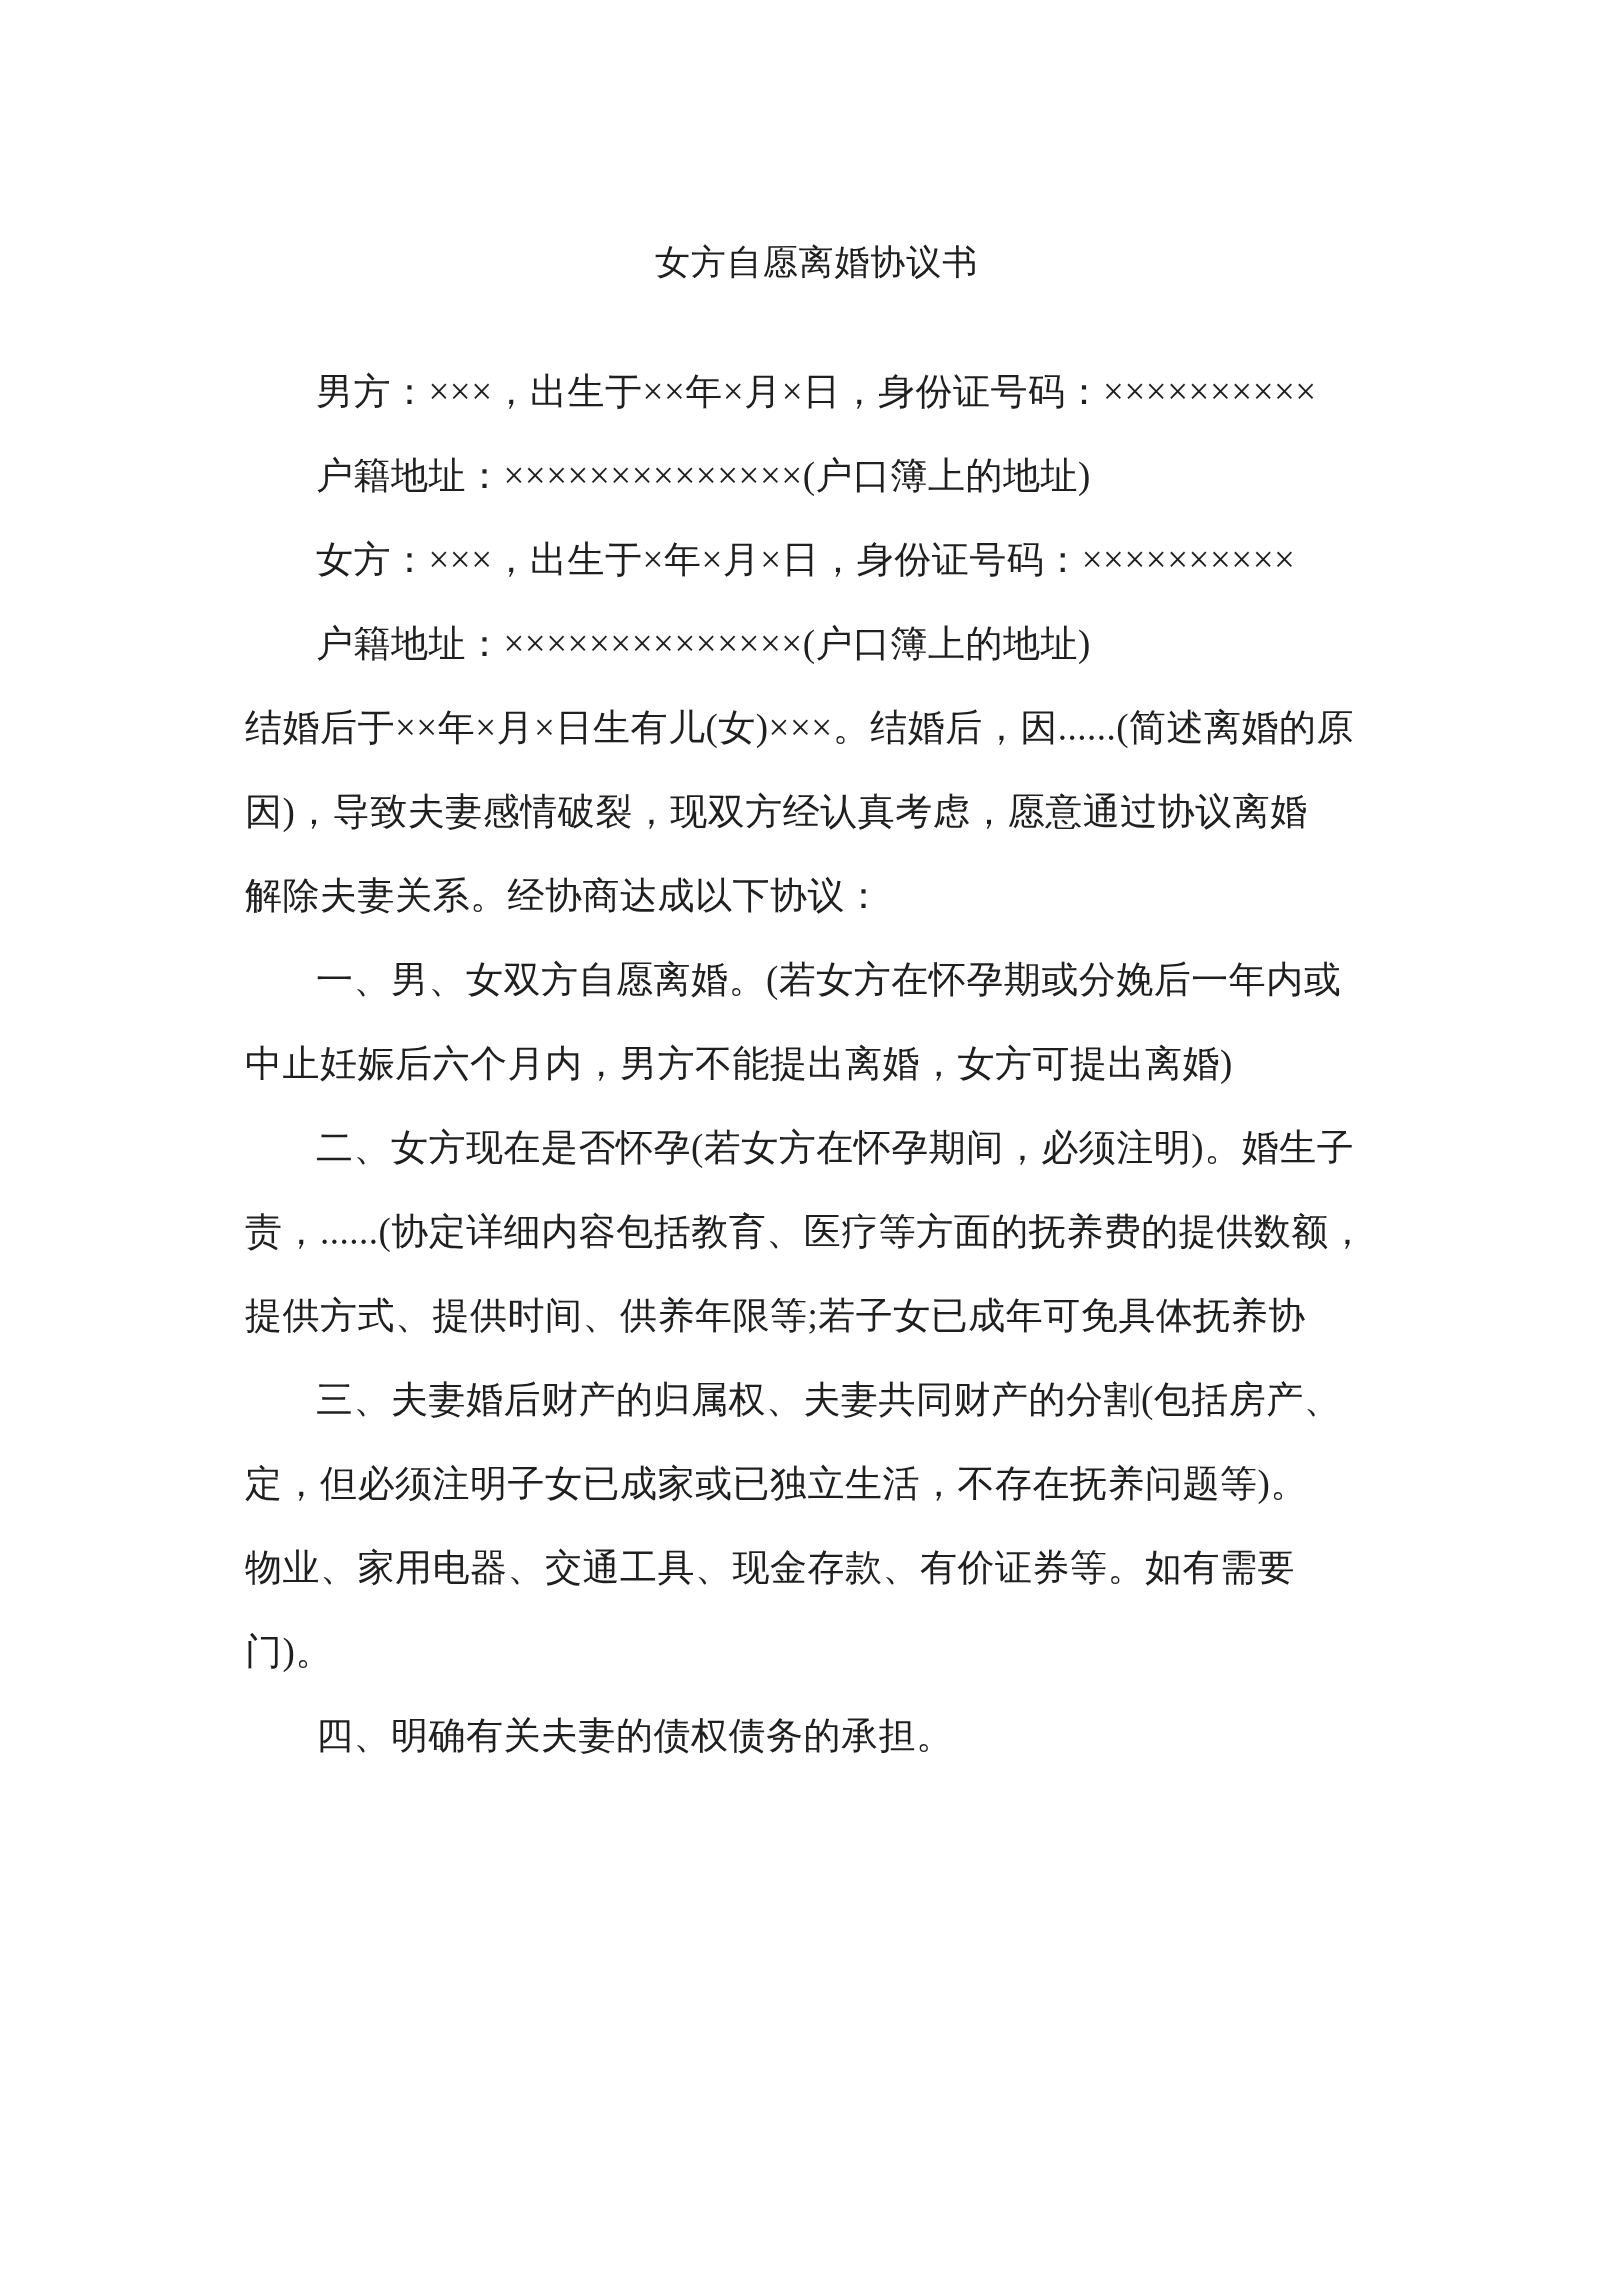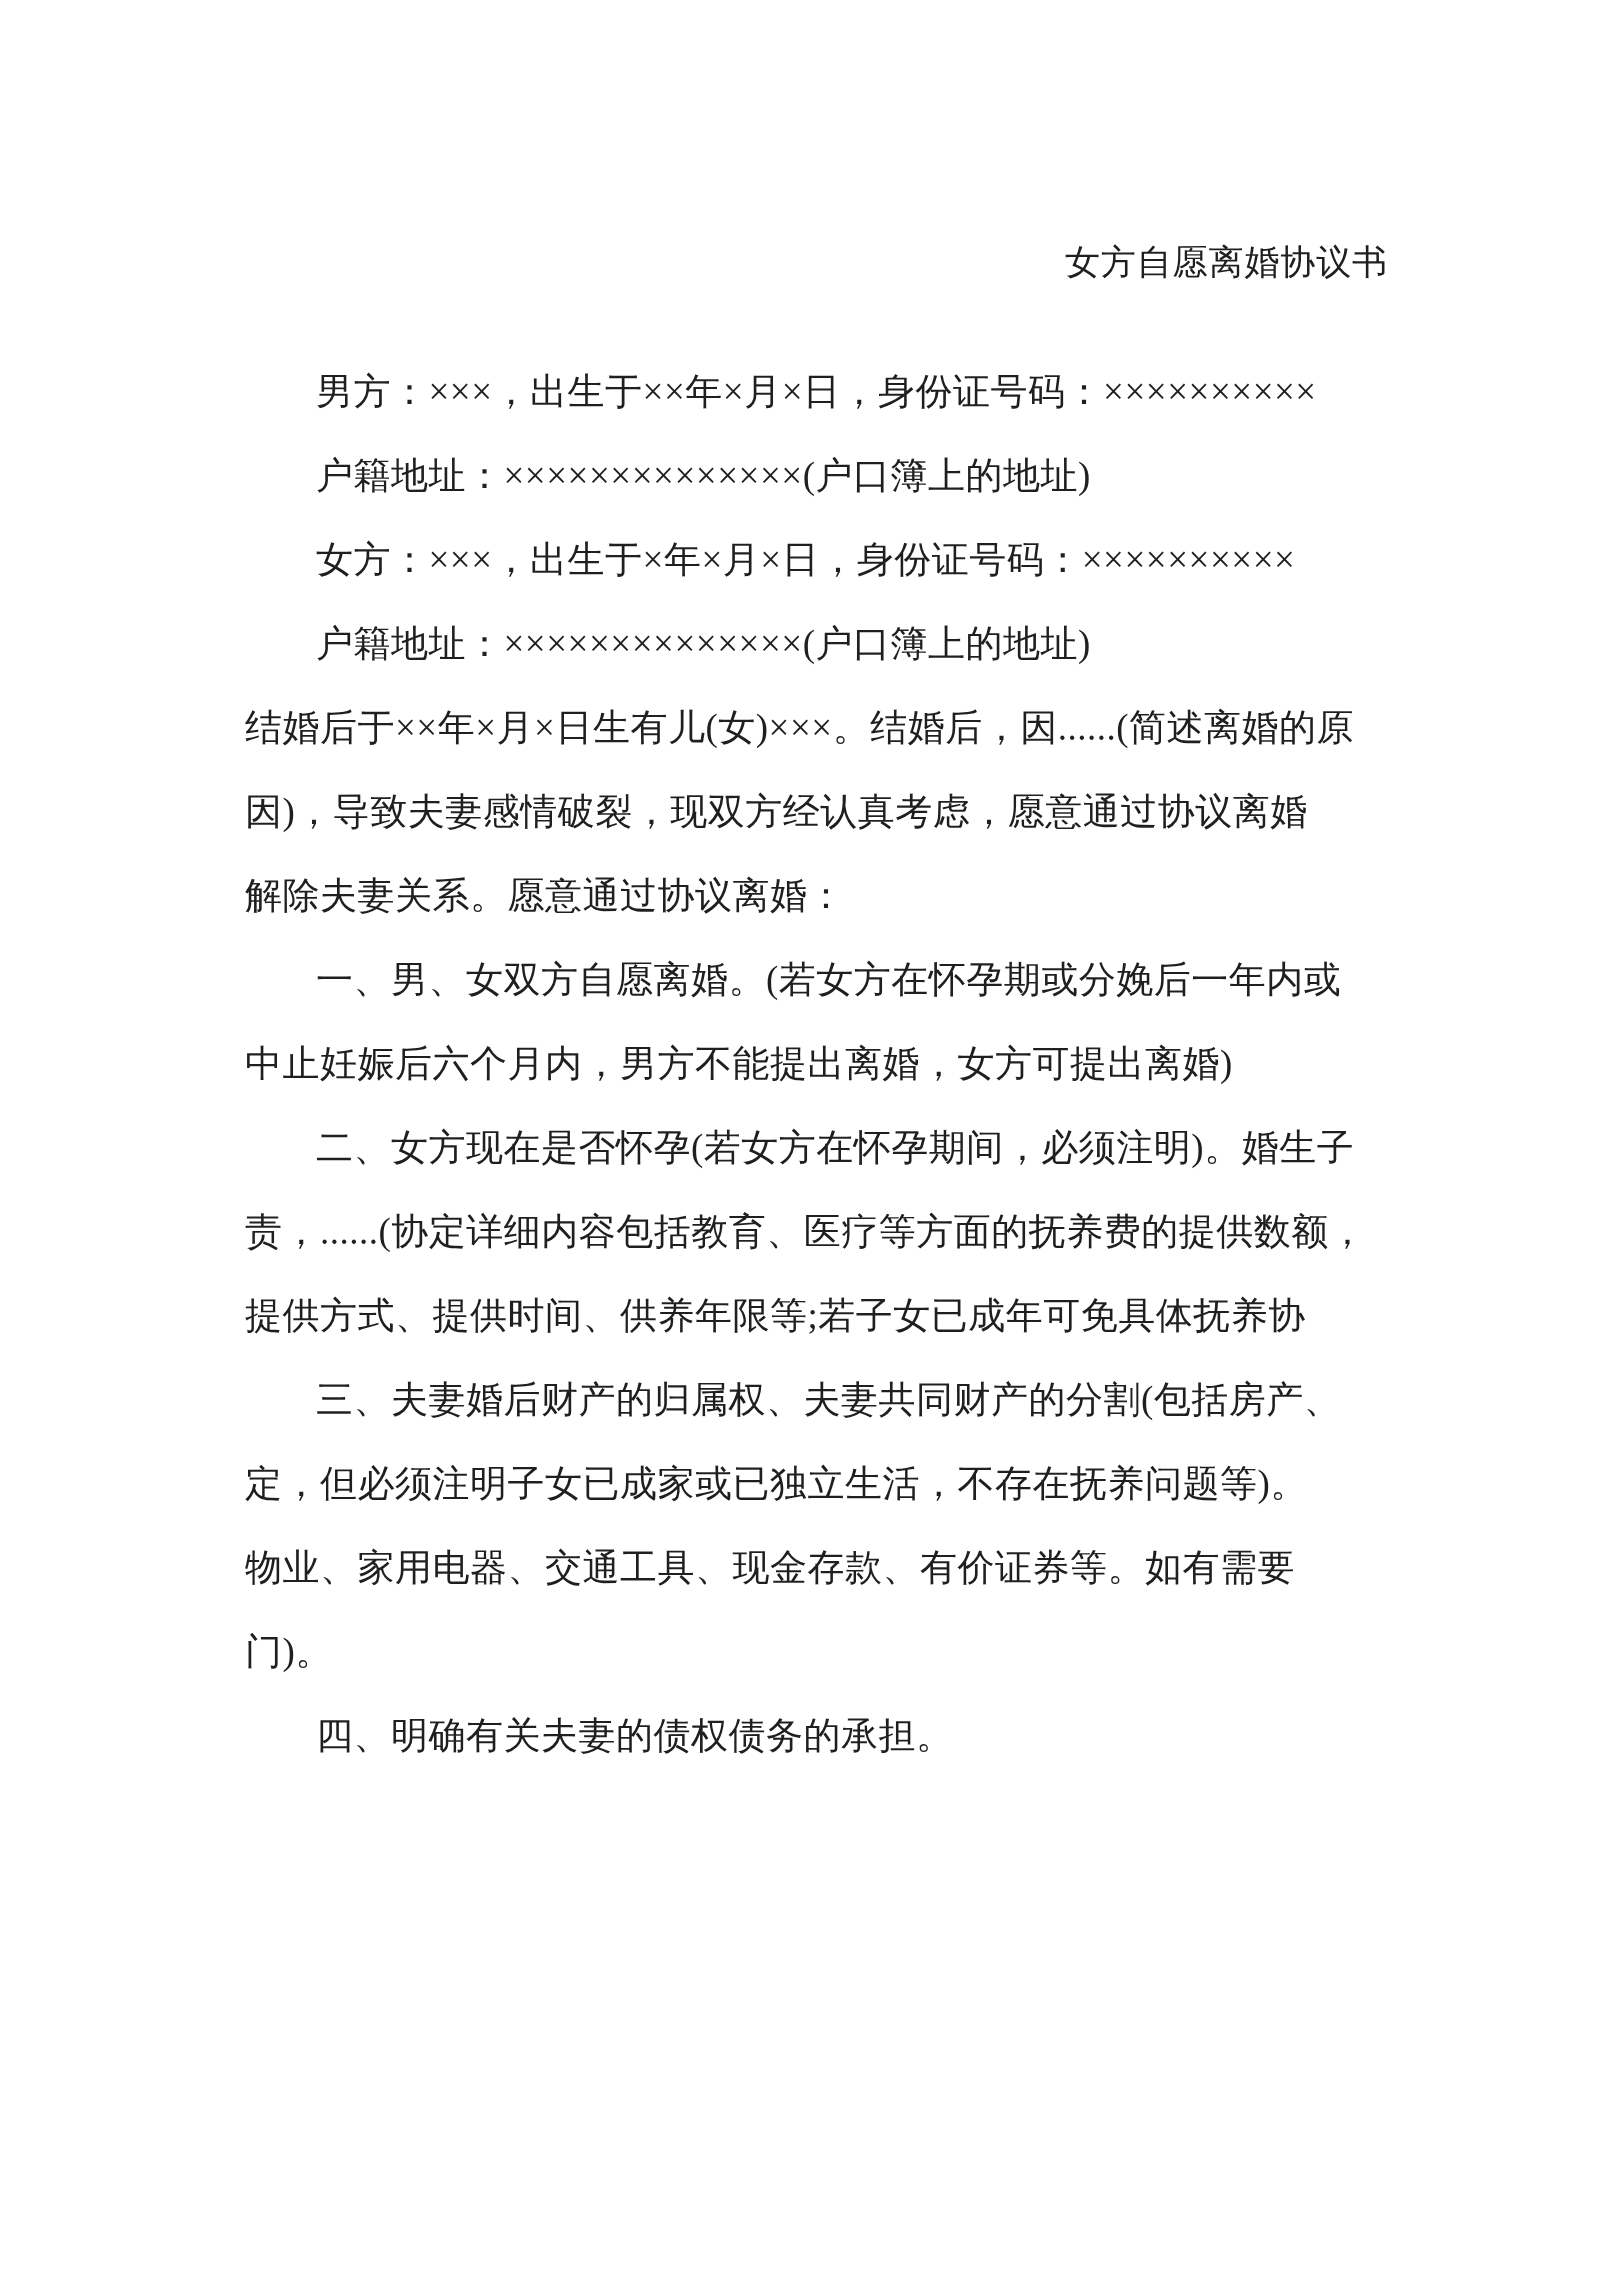--- a/index.html
+++ b/index.html
@@ -18,21 +18,21 @@
     height: 2294px;
     background: #ffffff;
     font-family: "Liberation Serif", "DejaVu Serif", serif;
     color: #1f1f1f;
     box-sizing: border-box;
     padding: 245px 235px 0 245px;
   }
   .doc-title {
     font-size: 35px;
     line-height: 35px;
-    text-align: right;
+    text-align: center;
     font-weight: 400;
     letter-spacing: 0.9px;
     white-space: nowrap;
   }
   .doc-lines {
     margin-top: 70px;
   }
   .doc-line {
     font-size: 37px;
     line-height: 84px;
@@ -50,21 +50,21 @@
 <div class="page">
   <div class="doc-title">女方自愿离婚协议书</div>
   <div class="doc-lines">
 
   <div class="doc-line indent" style="">男方：×××，出生于××年×月×日，身份证号码：××××××××××</div>
       <div class="doc-line indent" style="">户籍地址：××××××××××××××(户口簿上的地址)</div>
       <div class="doc-line indent" style="">女方：×××，出生于×年×月×日，身份证号码：××××××××××</div>
       <div class="doc-line indent" style="">户籍地址：××××××××××××××(户口簿上的地址)</div>
       <div class="doc-line" style="">结婚后于××年×月×日生有儿(女)×××。结婚后，因......(简述离婚的原</div>
       <div class="doc-line" style="">因)，导致夫妻感情破裂，现双方经认真考虑，愿意通过协议离婚</div>
-      <div class="doc-line" style="">解除夫妻关系。愿意通过协议离婚：</div>
+      <div class="doc-line" style="">解除夫妻关系。经协商达成以下协议：</div>
       <div class="doc-line indent" style="">一、男、女双方自愿离婚。(若女方在怀孕期或分娩后一年内或</div>
       <div class="doc-line" style="">中止妊娠后六个月内，男方不能提出离婚，女方可提出离婚)</div>
       <div class="doc-line indent" style="">二、女方现在是否怀孕(若女方在怀孕期间，必须注明)。婚生子</div>
       <div class="doc-line" style="">责，......(协定详细内容包括教育、医疗等方面的抚养费的提供数额，</div>
       <div class="doc-line" style="">提供方式、提供时间、供养年限等;若子女已成年可免具体抚养协</div>
       <div class="doc-line indent" style="">三、夫妻婚后财产的归属权、夫妻共同财产的分割(包括房产、</div>
       <div class="doc-line" style="">定，但必须注明子女已成家或已独立生活，不存在抚养问题等)。</div>
       <div class="doc-line" style="">物业、家用电器、交通工具、现金存款、有价证券等。如有需要</div>
       <div class="doc-line" style="">门)。</div>
       <div class="doc-line indent" style="">四、明确有关夫妻的债权债务的承担。</div>

